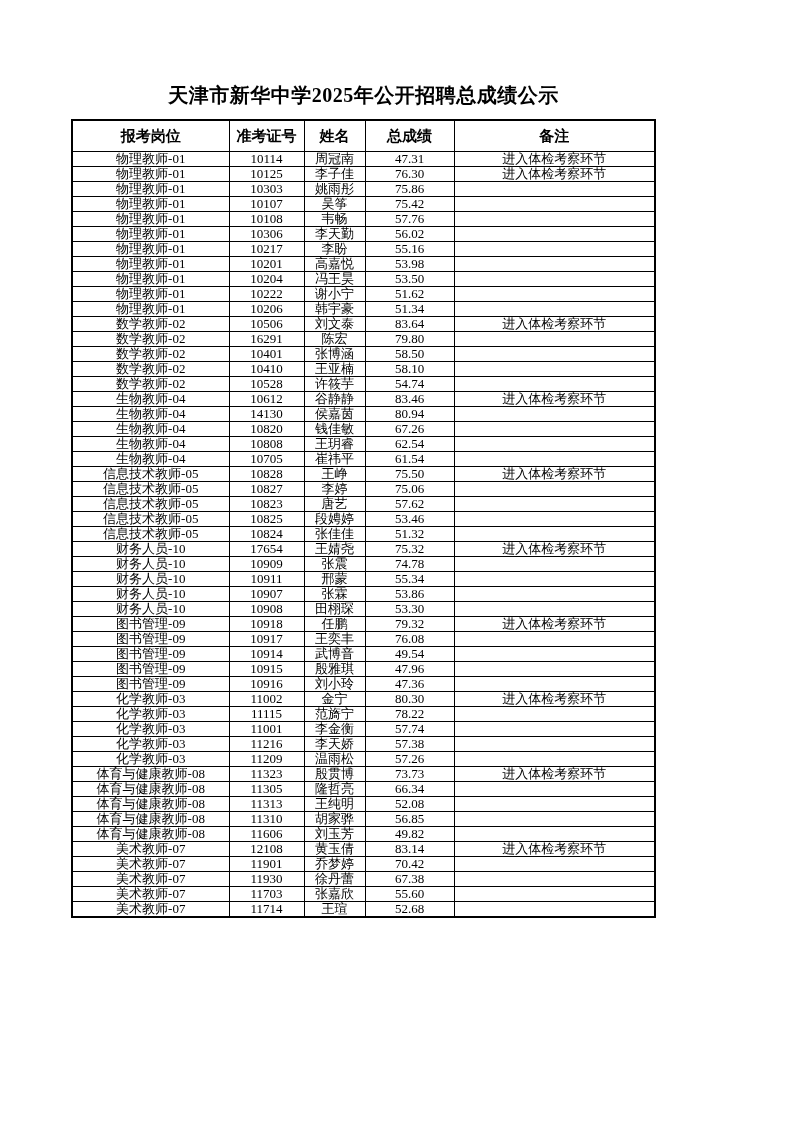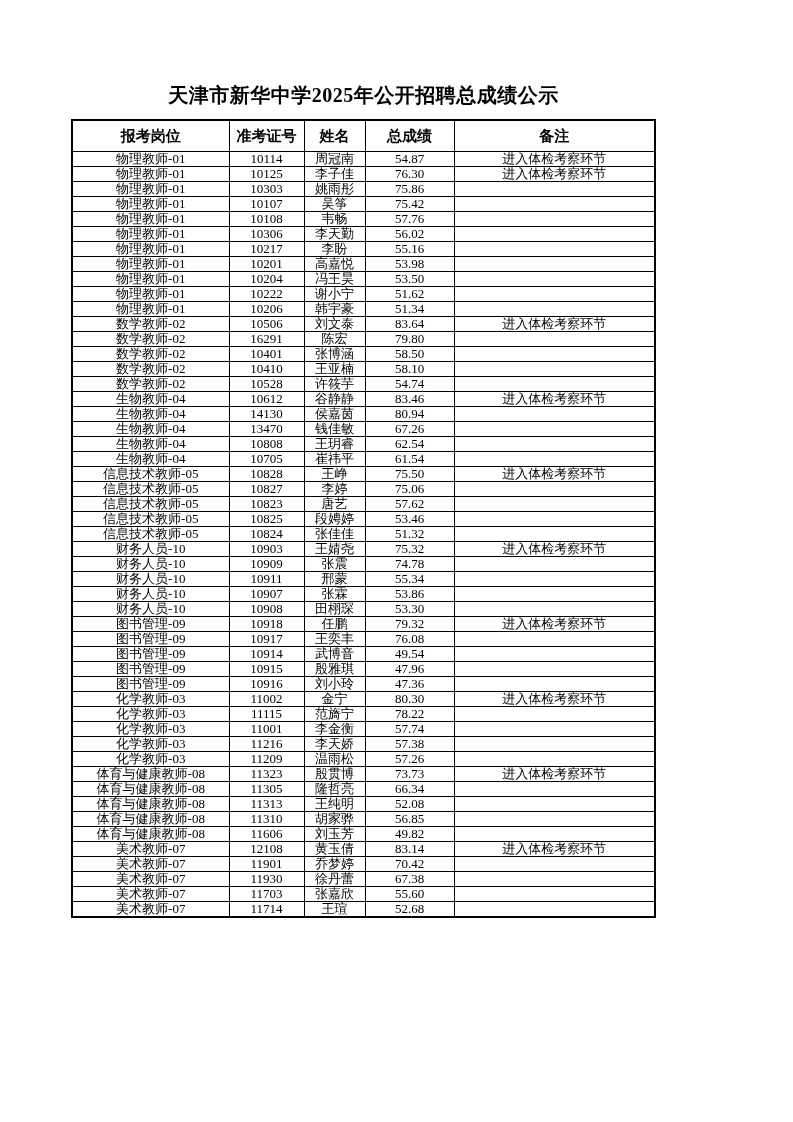--- a/index.html
+++ b/index.html
@@ -83,21 +83,21 @@
         <th>总成绩</th>
         <th>备注</th>
       </tr>
     </thead>
     <tbody>
 
     <tr>
           <td>物理教师-01</td>
           <td>10114</td>
           <td>周冠南</td>
-          <td>54.87</td>
+          <td>47.31</td>
           <td>进入体检考察环节</td>
         </tr>
         <tr>
           <td>物理教师-01</td>
           <td>10125</td>
           <td>李子佳</td>
           <td>76.30</td>
           <td>进入体检考察环节</td>
         </tr>
         <tr>
@@ -207,21 +207,21 @@
         </tr>
         <tr>
           <td>生物教师-04</td>
           <td>14130</td>
           <td>侯嘉茵</td>
           <td>80.94</td>
           <td></td>
         </tr>
         <tr>
           <td>生物教师-04</td>
-          <td>13470</td>
+          <td>10820</td>
           <td>钱佳敏</td>
           <td>67.26</td>
           <td></td>
         </tr>
         <tr>
           <td>生物教师-04</td>
           <td>10808</td>
           <td>王玥睿</td>
           <td>62.54</td>
           <td></td>
@@ -263,21 +263,21 @@
         </tr>
         <tr>
           <td>信息技术教师-05</td>
           <td>10824</td>
           <td>张佳佳</td>
           <td>51.32</td>
           <td></td>
         </tr>
         <tr>
           <td>财务人员-10</td>
-          <td>10903</td>
+          <td>17654</td>
           <td>王婧尧</td>
           <td>75.32</td>
           <td>进入体检考察环节</td>
         </tr>
         <tr>
           <td>财务人员-10</td>
           <td>10909</td>
           <td>张震</td>
           <td>74.78</td>
           <td></td>

